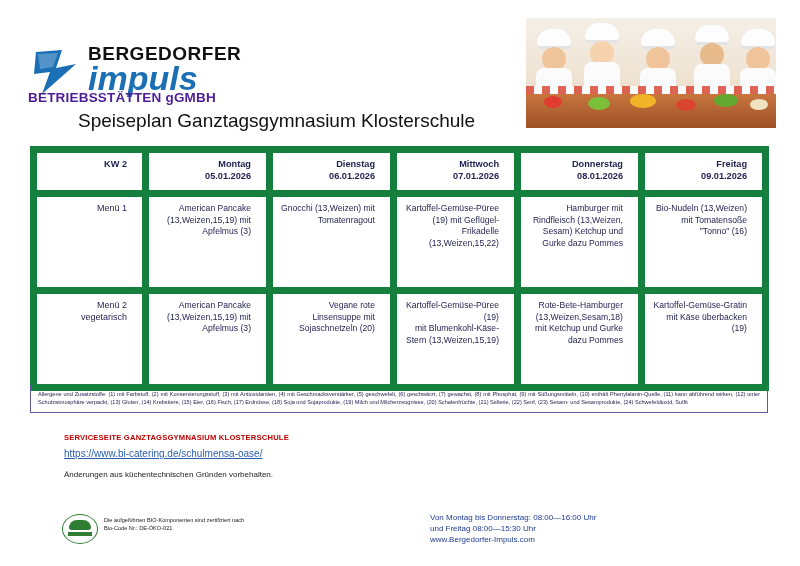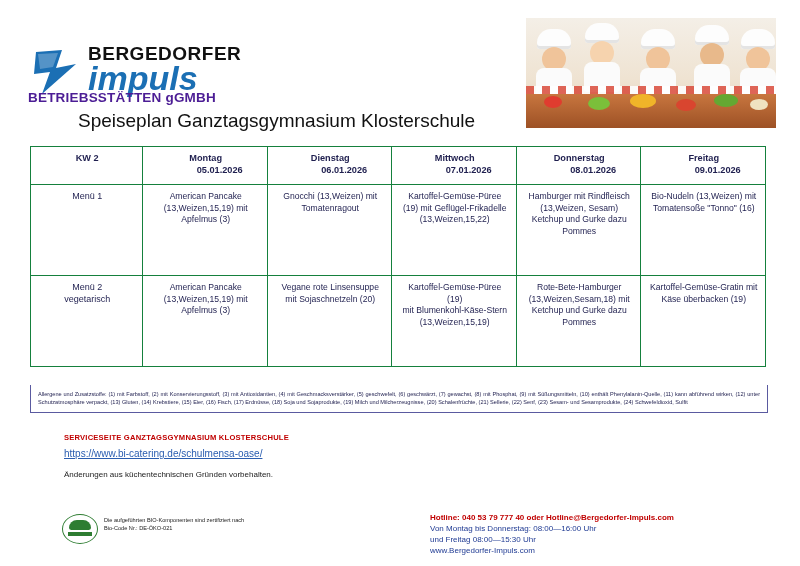--- a/index.html
+++ b/index.html
@@ -153,27 +153,27 @@
   
   .menu-table {
     position: absolute;
     left: 6px;
     top: 128px;
     width: 736px;
     border-collapse: collapse;
     table-layout: fixed;
   }
   .menu-table td, .menu-table th {
-    border: 1px solid #15803d;
+    border: 7px solid #15803d;
     vertical-align: top;
-    padding: 6px 6px 6px 7px;
+    padding: 6px 15px 6px 7px;
     font-size: 8.6px;
     color: #1f1f4f;
     line-height: 11.5px;
-    text-align: center;
+    text-align: right;
   }
   .menu-table thead td {
     height: 26px;
     padding-top: 5px;
     font-weight: bold;
     font-size: 9.2px;
     line-height: 12px;
   }
   .col-kw { width: 112px; }
   .col-day { width: 124px; }
@@ -410,21 +410,20 @@
     <a class="service-link" href="#">https://www.bi-catering.de/schulmensa-oase/</a>
     <div class="note">Änderungen aus küchentechnischen Gründen vorbehalten.</div>
 
     <div class="footer">
       <div class="bio-seal">
         <div class="leaf"></div>
         <div class="bar"></div>
       </div>
       <div class="bio-text">Die aufgeführten BIO-Komponenten sind zertifiziert nach Bio-Code Nr.: DE-ÖKO-021</div>
       <div class="contact">
-        <div class="line1">Hotline: 040 53 79 777 40 oder Hotline@Bergedorfer-Impuls.com</div>
         <div class="line">Von Montag bis Donnerstag: 08:00—16:00 Uhr</div>
         <div class="line">und Freitag 08:00—15:30 Uhr</div>
         <div class="line">www.Bergedorfer-Impuls.com</div>
       </div>
     </div>
 
   </div>
 </div>
 
 </body></html>

